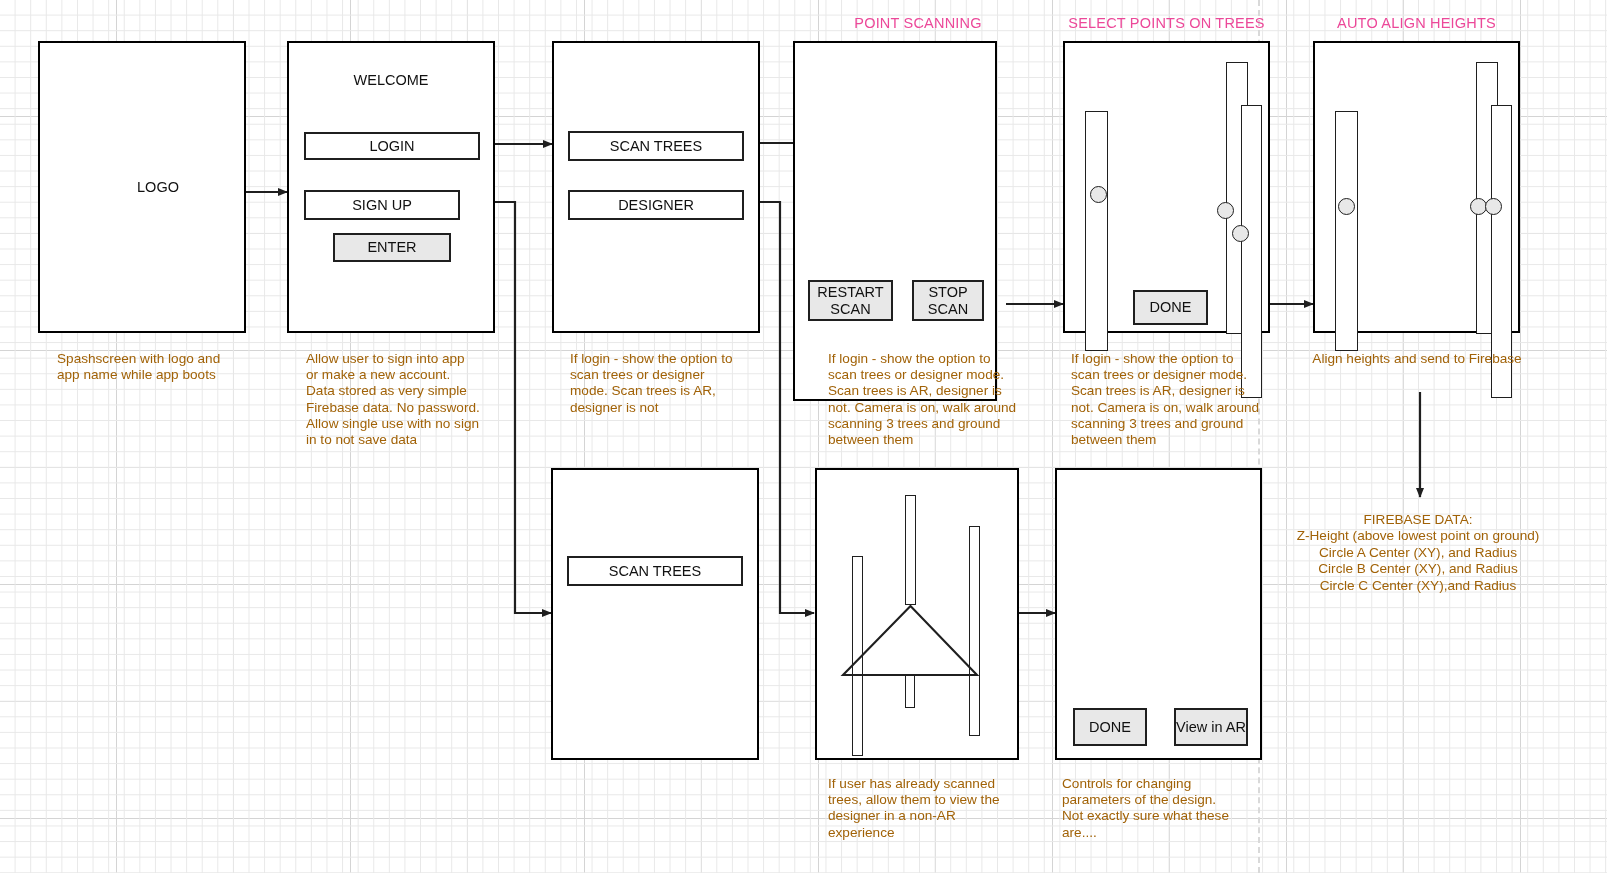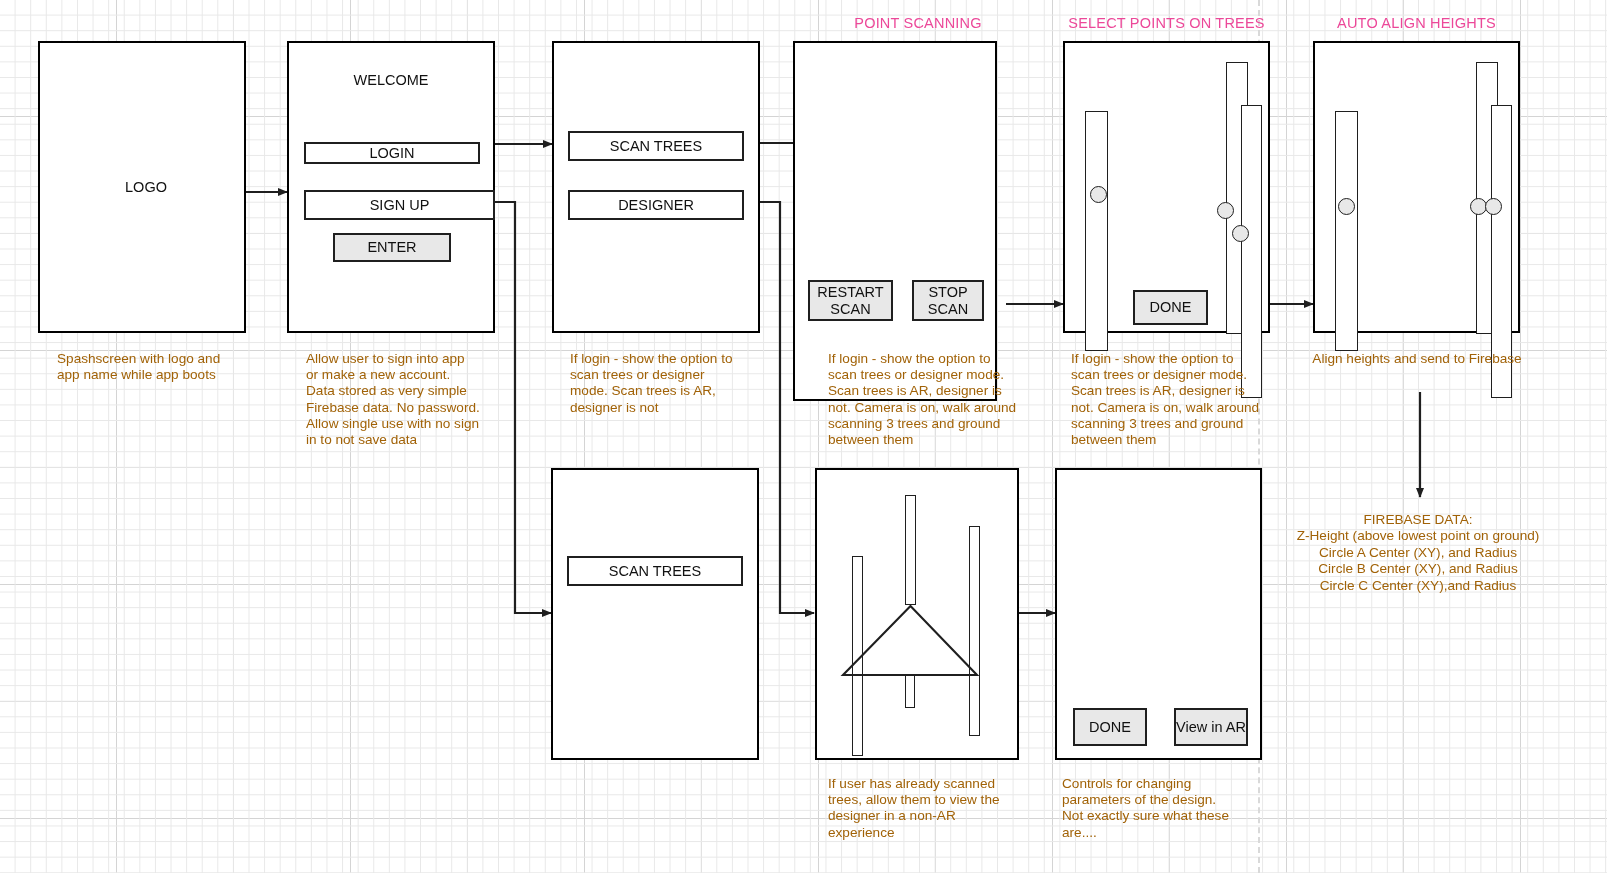--- a/index.html
+++ b/index.html
@@ -113,29 +113,29 @@
 
       <path d="M742,202 L780,202 L780,613 L814,613"></path>
 
       <path d="M1019,613 L1055,613"></path>
 
       <path d="M1420,392 L1420,497"></path>
     </g>
   </svg>
 
   <div class="screen" style="left:38px;top:41px;width:208px;height:292px;">
-    <div class="screen-label" style="left:4px;top:0;width:100%;height:100%;">LOGO</div>
+    <div class="screen-label" style="left:16px;top:0;width:100%;height:100%;">LOGO</div>
   </div>
   <div class="caption" style="left:57px;top:351px;width:220px;">Spashscreen with logo and
 app name while app boots</div>
 
   <div class="screen" style="left:287px;top:41px;width:208px;height:292px;">
     <div class="screen-label" style="left:0;top:27px;width:100%;height:20px;">WELCOME</div>
-    <div class="ui-btn" style="left:15px;top:99px;width:176px;height:22px;">LOGIN</div>
-    <div class="ui-btn" style="left:15px;top:147px;width:191px;height:30px;">SIGN UP</div>
+    <div class="ui-btn" style="left:15px;top:89px;width:176px;height:28px;">LOGIN</div>
+    <div class="ui-btn" style="left:15px;top:147px;width:156px;height:30px;">SIGN UP</div>
     <div class="ui-btn filled" style="left:44px;top:190px;width:118px;height:29px;">ENTER</div>
   </div>
   <div class="caption" style="left:306px;top:351px;width:230px;">Allow user to sign into app
 or make a new account.
 Data stored as very simple
 Firebase data. No password.
 Allow single use with no sign
 in to not save data</div>
 
   <div class="screen" style="left:552px;top:41px;width:208px;height:292px;">

